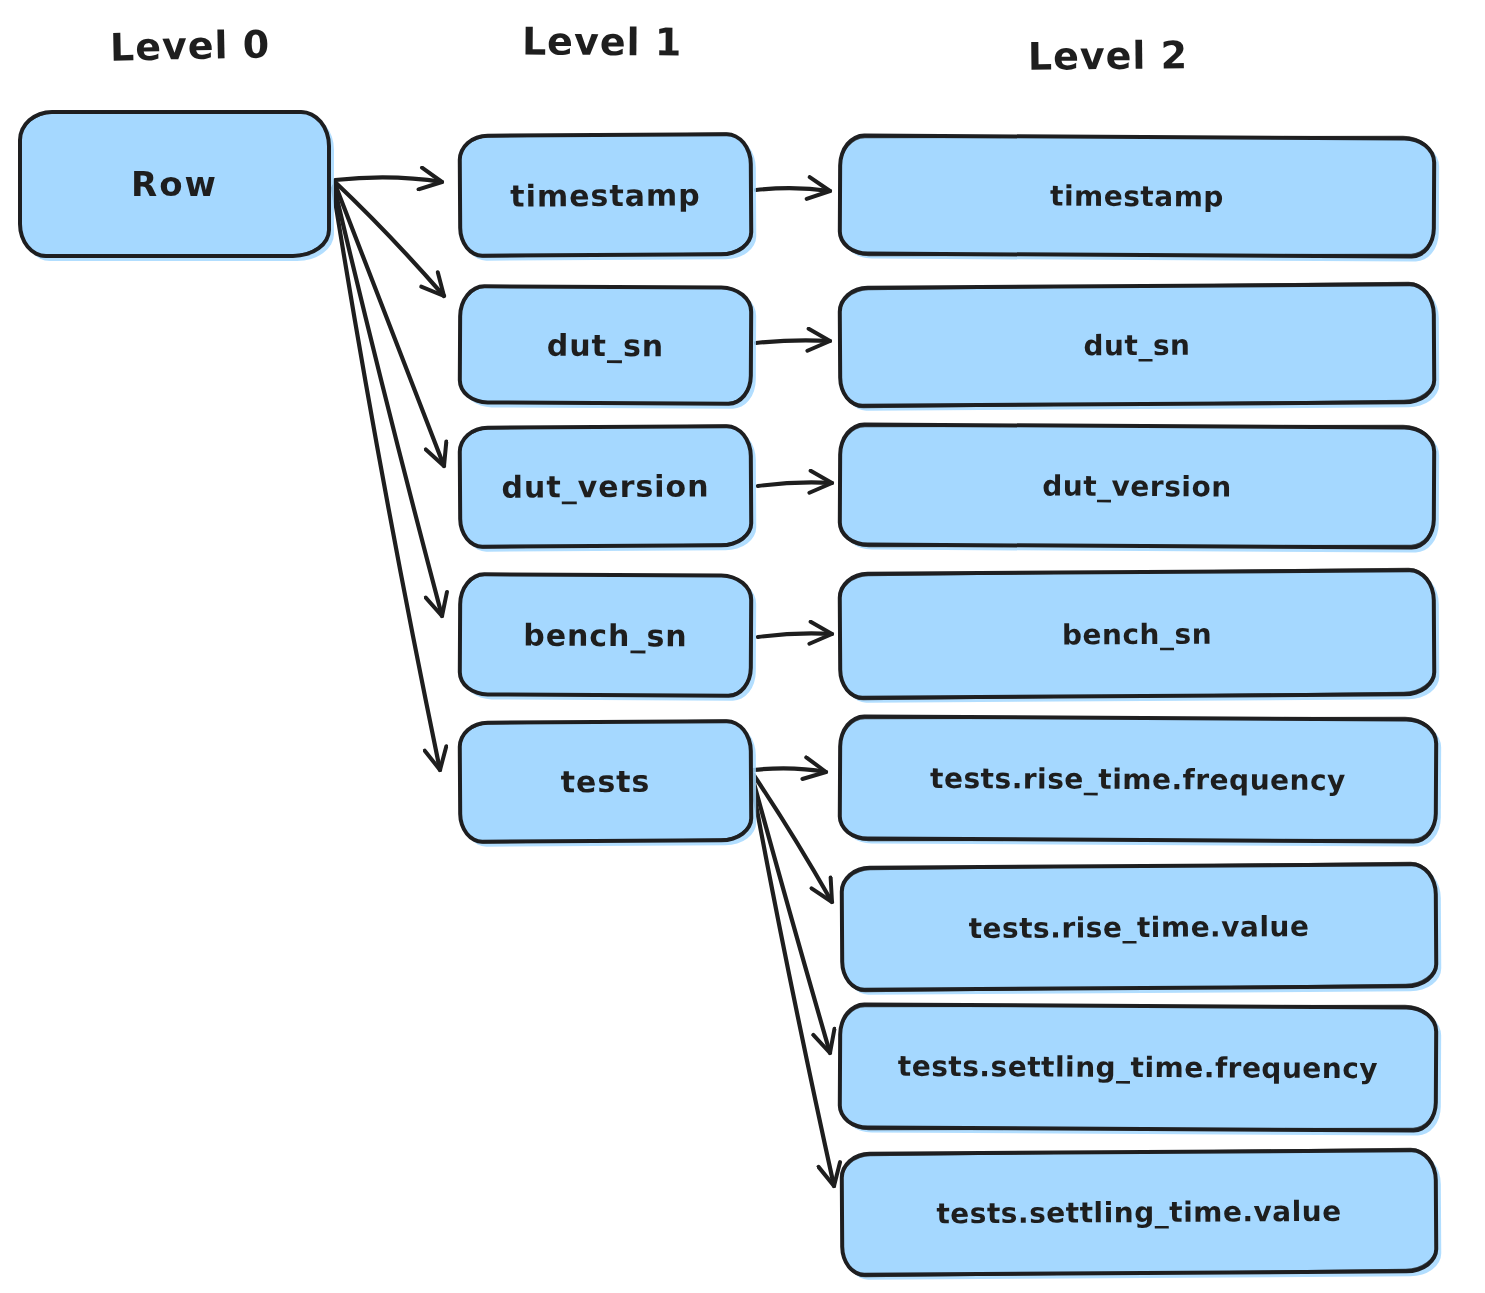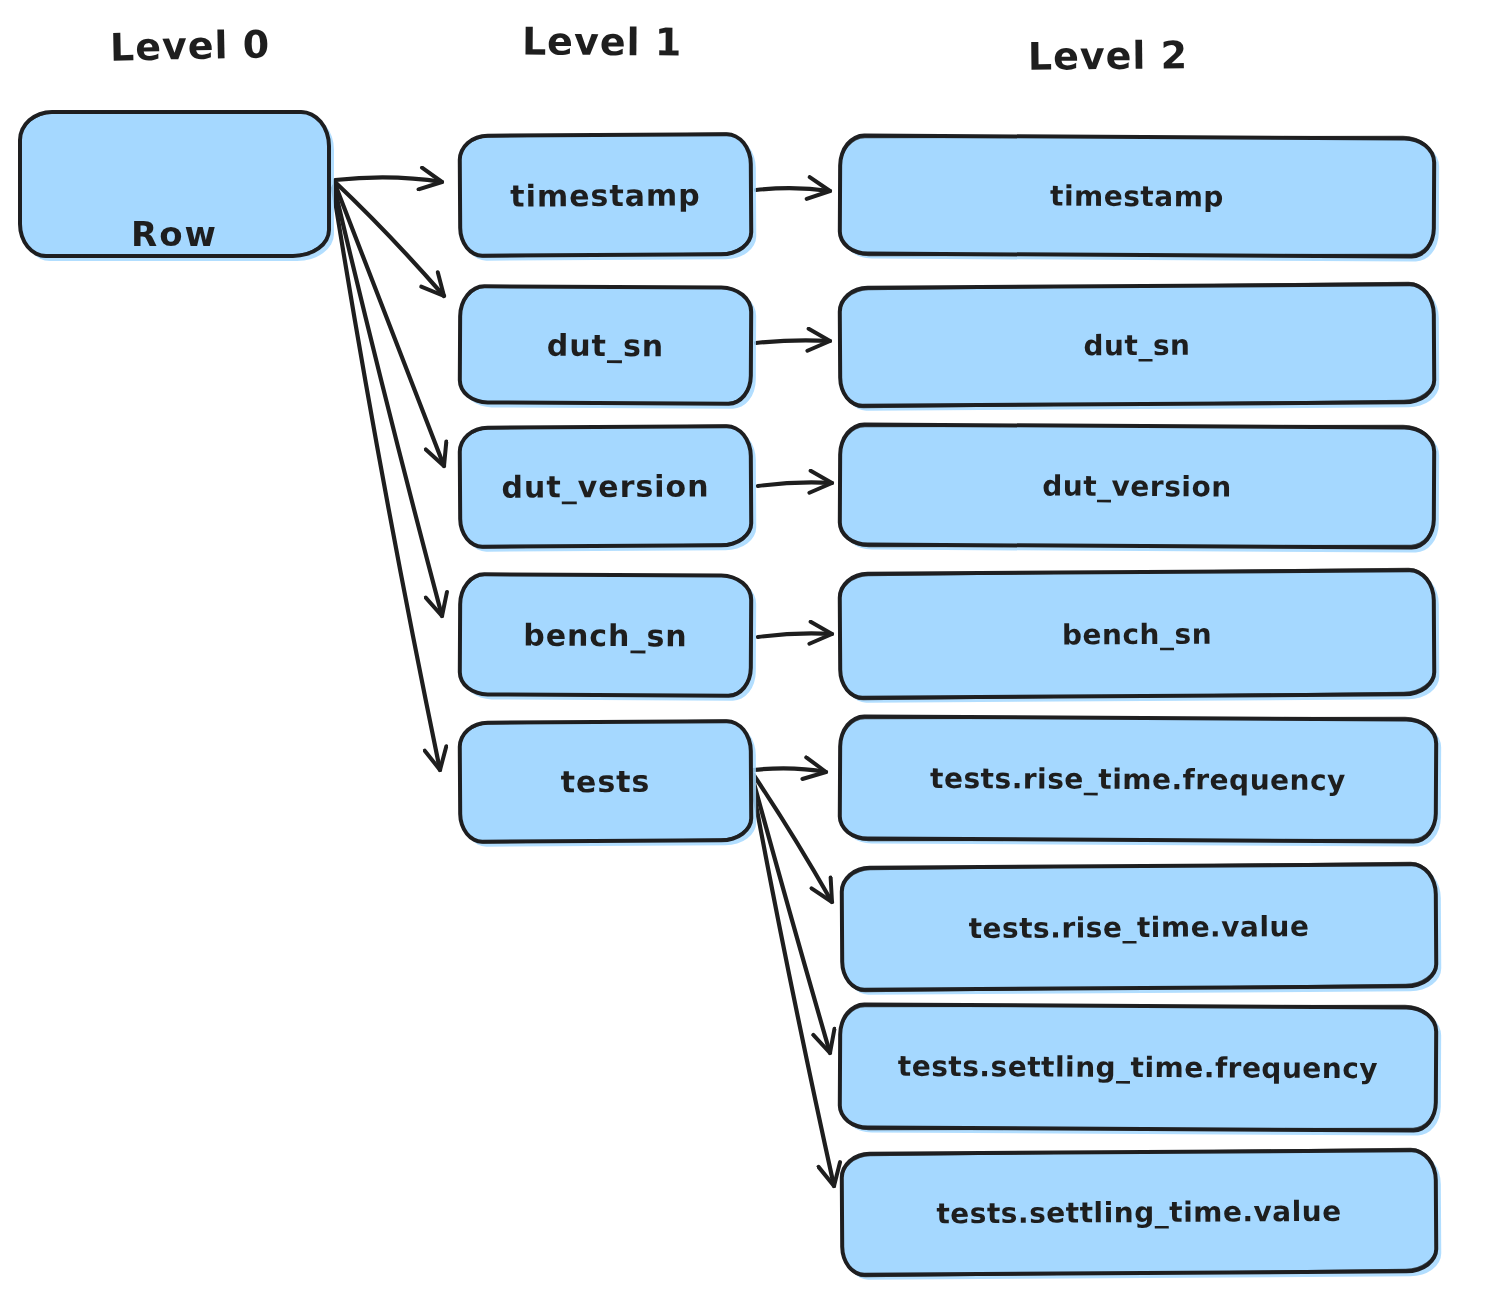--- a/index.html
+++ b/index.html
@@ -92,21 +92,21 @@
       <path d="M753,774 Q792,832 832,902" marker-end="url(#ah)"></path>
       <path d="M752,776 Q788,908 830,1053" marker-end="url(#ah)"></path>
       <path d="M751,778 Q786,968 834,1186" marker-end="url(#ah)"></path>
     </g>
   </svg>
 
   <div class="col-header" style="left:110px; top:24px; width:160px; transform:rotate(-1.2deg);">Level 0</div>
   <div class="col-header" style="left:522px; top:20px; width:160px; transform:rotate(0.4deg);">Level 1</div>
   <div class="col-header" style="left:1008px; top:34px; width:200px; transform:rotate(-0.6deg);">Level 2</div>
 
-  <div class="node r0 lvl0-label" style="left:18px; top:110px; width:313px; height:148px;align-items:flex-end;">
+  <div class="node r0 lvl0-label" style="left:18px; top:110px; width:313px; height:148px;">
     <span>Row</span>
   </div>
 
   <div class="node r1 lvl1-label tilt-a" style="left:458px; top:133px; width:295px; height:124px;">
     <span>timestamp</span>
   </div>
   <div class="node r2 lvl1-label tilt-b" style="left:458px; top:285px; width:295px; height:120px;">
     <span>dut_sn</span>
   </div>
   <div class="node r1 lvl1-label tilt-a" style="left:458px; top:425px; width:295px; height:123px;">

